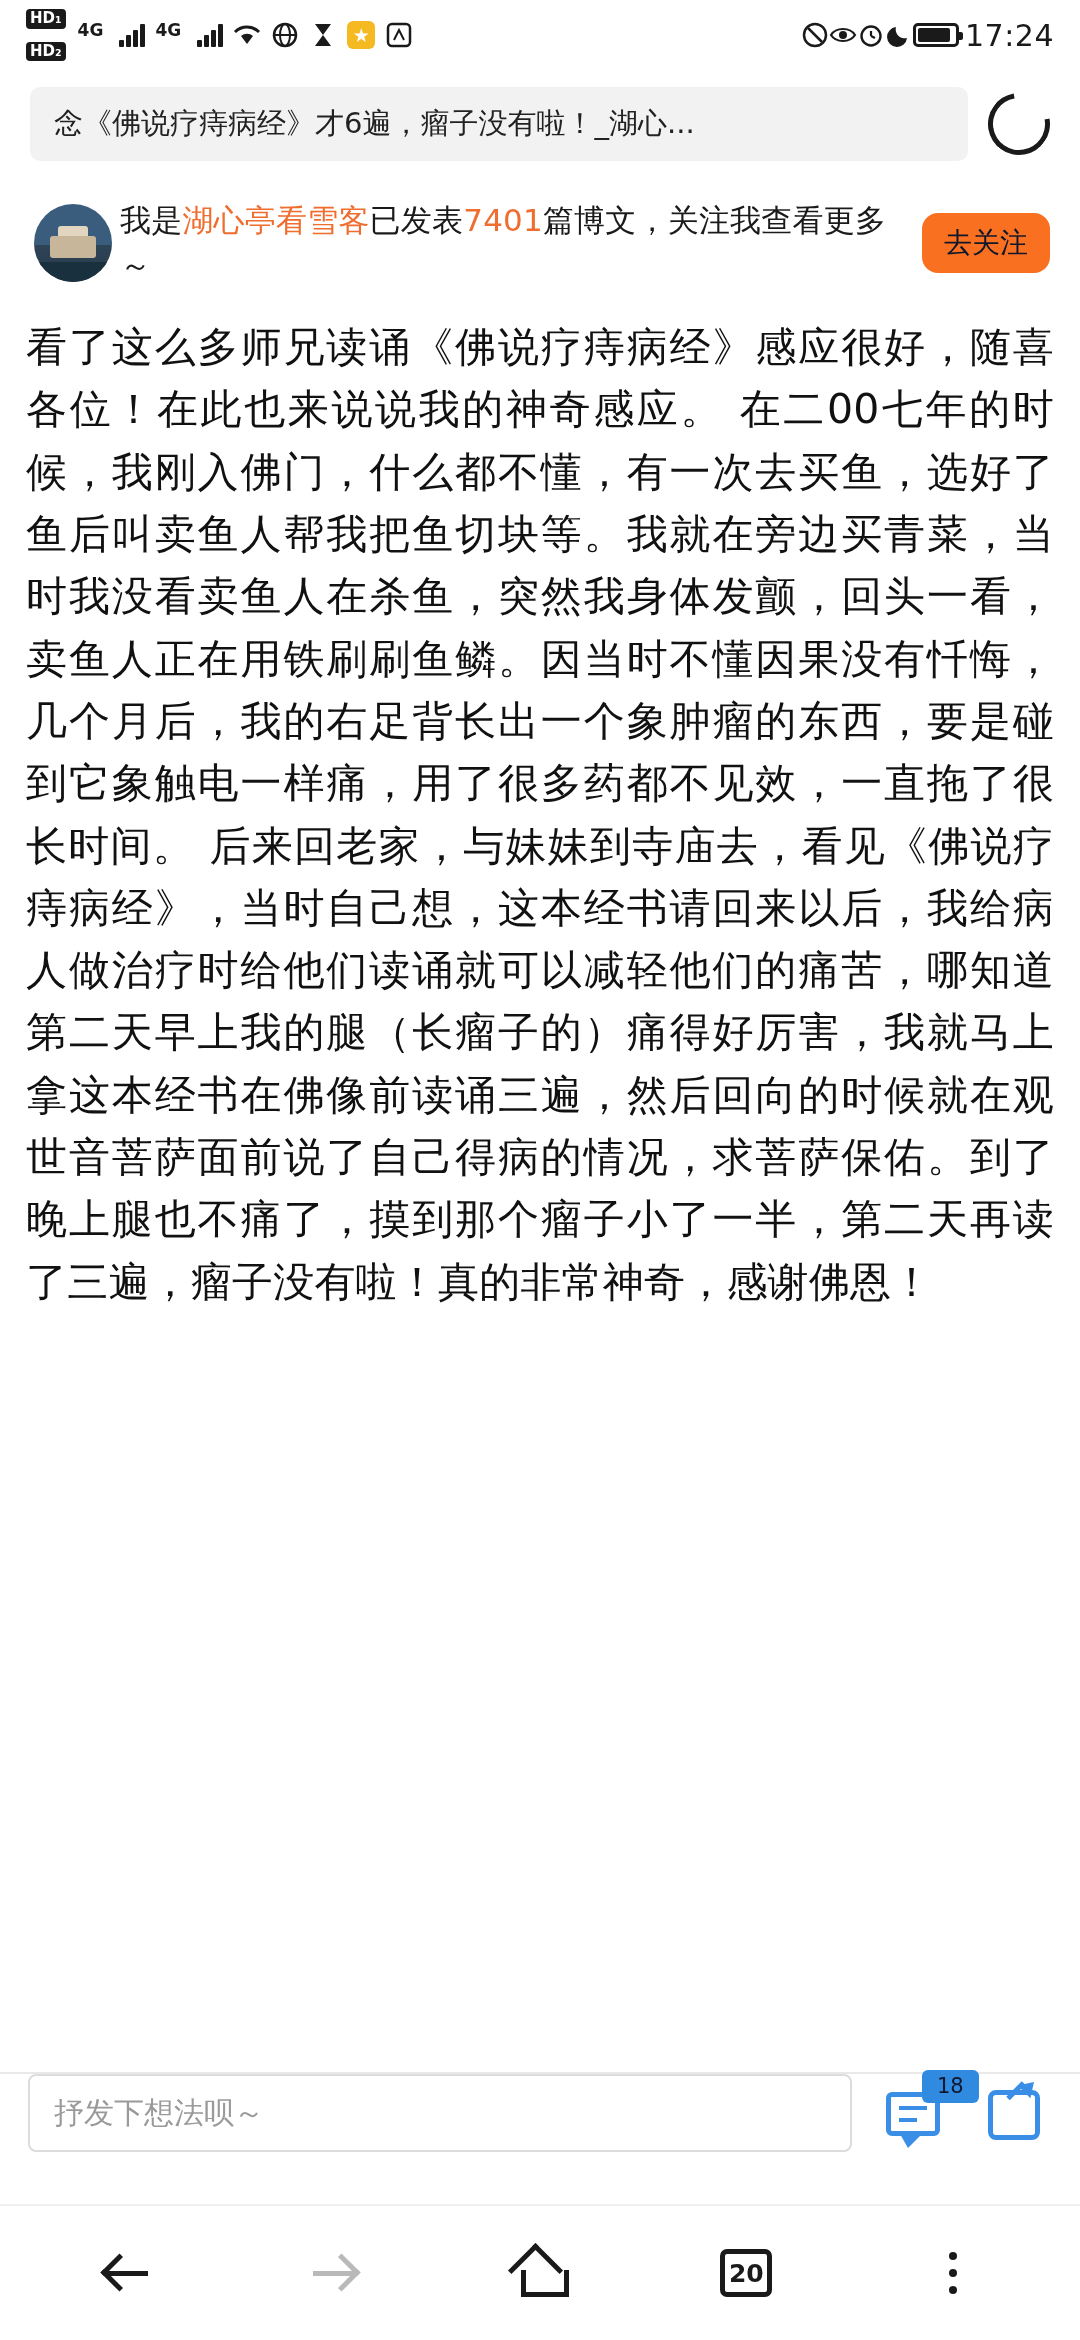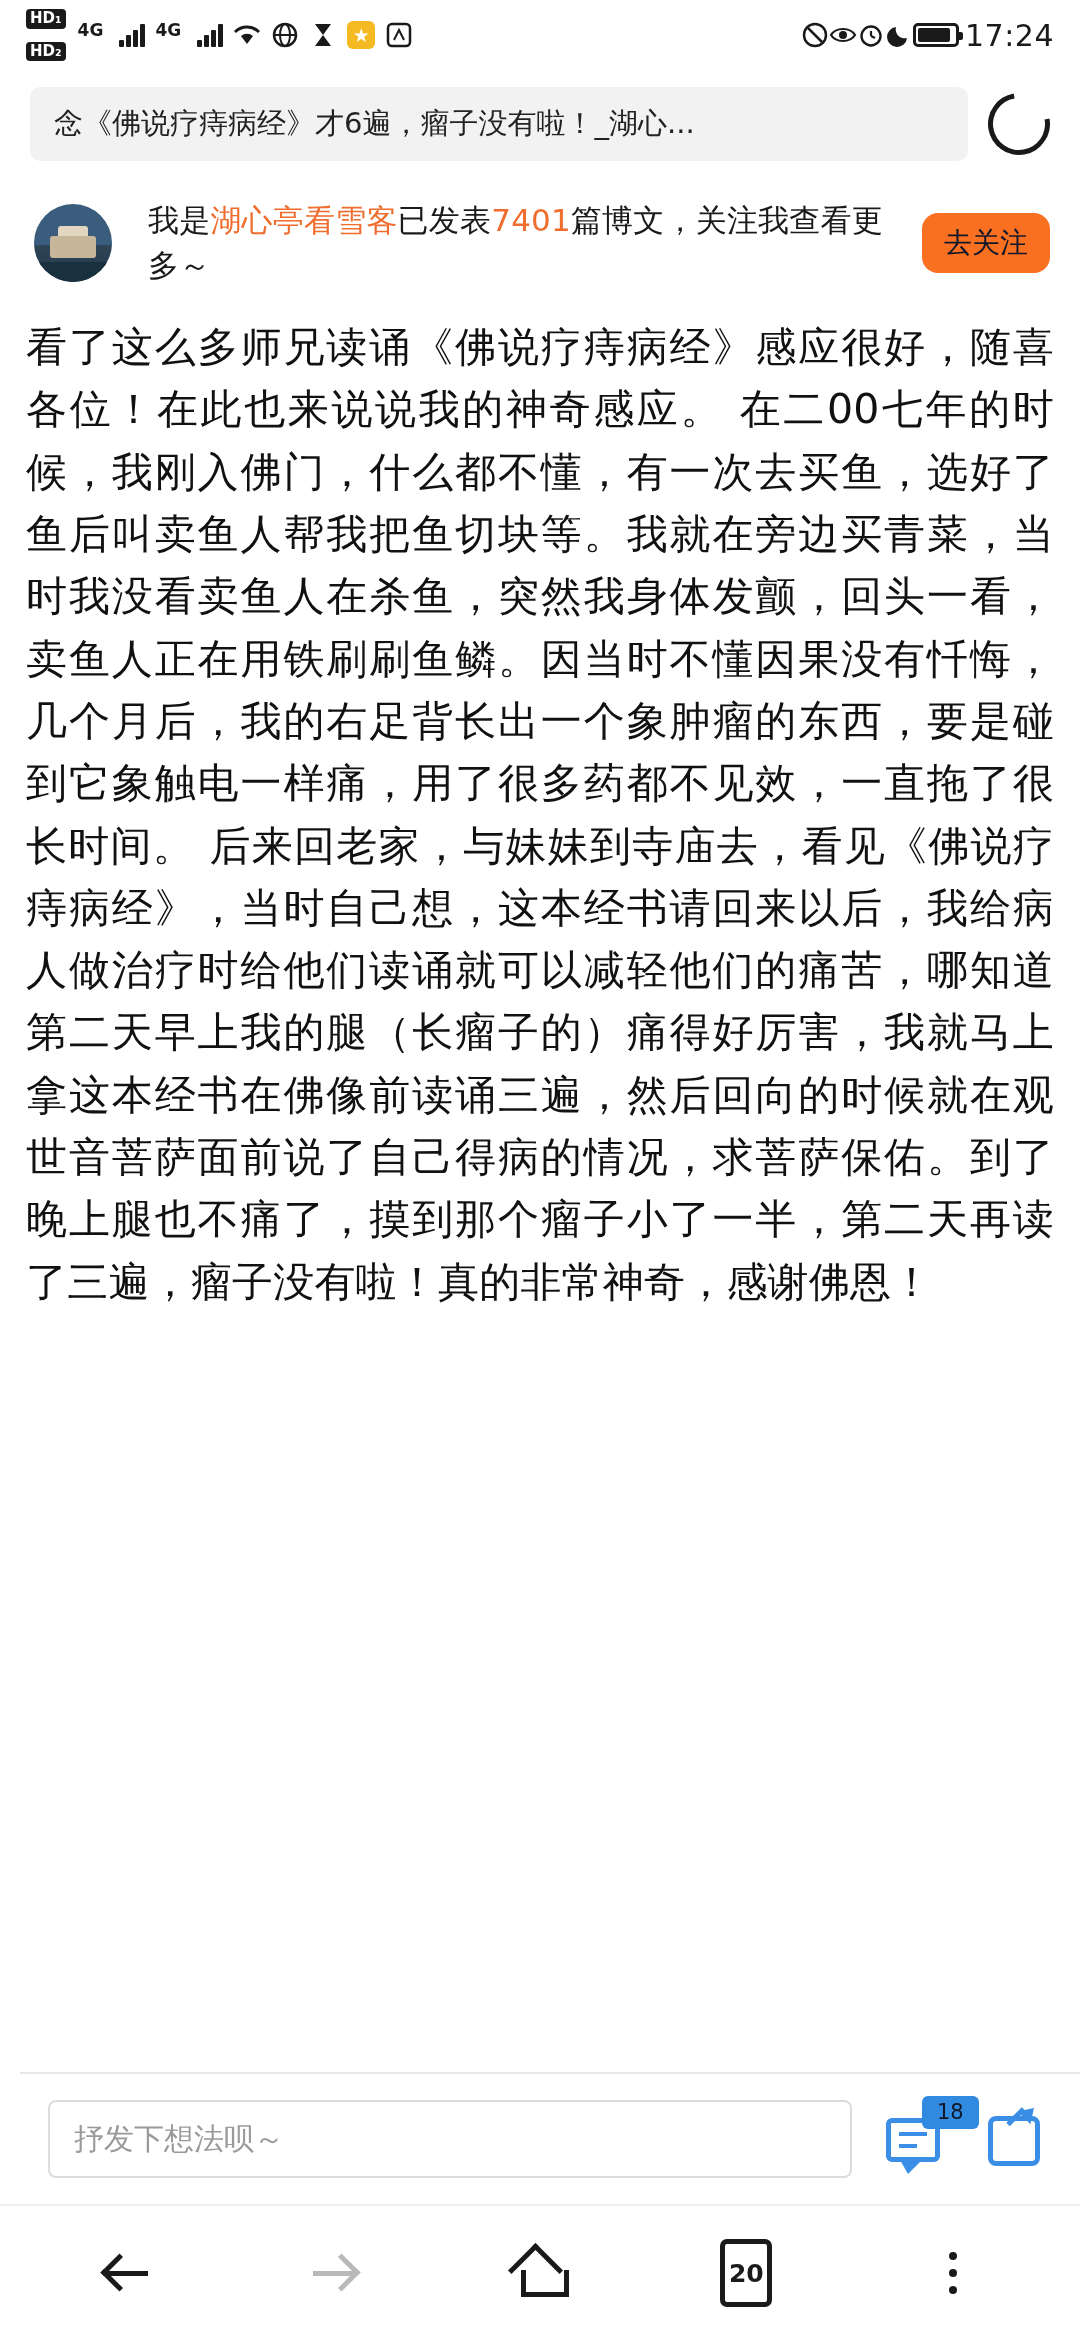--- a/index.html
+++ b/index.html
@@ -103,21 +103,21 @@
     border-top-color: transparent;
     transform: rotate(35deg);
   }
 
   
   .authorbar {
     flex: 0 0 130px;
     display: flex;
     align-items: center;
     padding: 0 30px 0 34px;
-    gap: 36px;
+    gap: 8px;
     justify-content: space-between;
   }
   .avatar {
     flex: 0 0 auto;
     width: 78px; height: 78px;
     border-radius: 50%;
     overflow: hidden;
     background: linear-gradient(#3a5d7d 0%, #3a5d7d 52%, #2e4457 53%, #253848 100%);
     position: relative;
   }
@@ -161,26 +161,25 @@
     letter-spacing: 0.2px;
     text-align: justify;
     overflow: hidden;
     font-family: "DejaVu Sans", "Liberation Sans", sans-serif;
   }
 
   
   .commentbar {
     flex: 0 0 132px;
     display: flex;
-    align-items: center;
+    align-items: flex-start;
     gap: 30px;
     padding: 0 28px;
     border-top: 2px solid #e9e9e9;
     background: #ffffff;
-    margin-left: 20px;
   }
   .comment-input {
     flex: 1 1 auto;
     height: 78px;
     border: 2px solid #dcdcdc;
     border-radius: 8px;
     padding: 0 24px;
     font-size: 30px;
     color: #9a9a9a;
     background: #ffffff;
@@ -264,21 +263,21 @@
   .home-icon::before {
     content: ""; position: absolute; left: 2px; top: 2px;
     width: 34px; height: 34px; border-top: 5px solid #1a1a1a; border-right: 5px solid #1a1a1a;
     transform: rotate(-45deg); transform-origin: center;
   }
   .home-icon::after {
     content: ""; position: absolute; left: 7px; bottom: 0;
     width: 38px; height: 22px; border: 5px solid #1a1a1a; border-top: none;
   }
   .tabs-icon {
-    width: 52px; height: 68px;
+    width: 52px; height: 48px;
     border: 5px solid #1a1a1a; border-radius: 7px;
     display: flex; align-items: center; justify-content: center;
     font-size: 25px; font-weight: bold; color: #1a1a1a;
   }
   .dots { display: flex; flex-direction: column; gap: 9px; }
   .dots i { width: 8px; height: 8px; border-radius: 50%; background: #1a1a1a; display: block; }
 </style>
 </head>
 <body>
 

